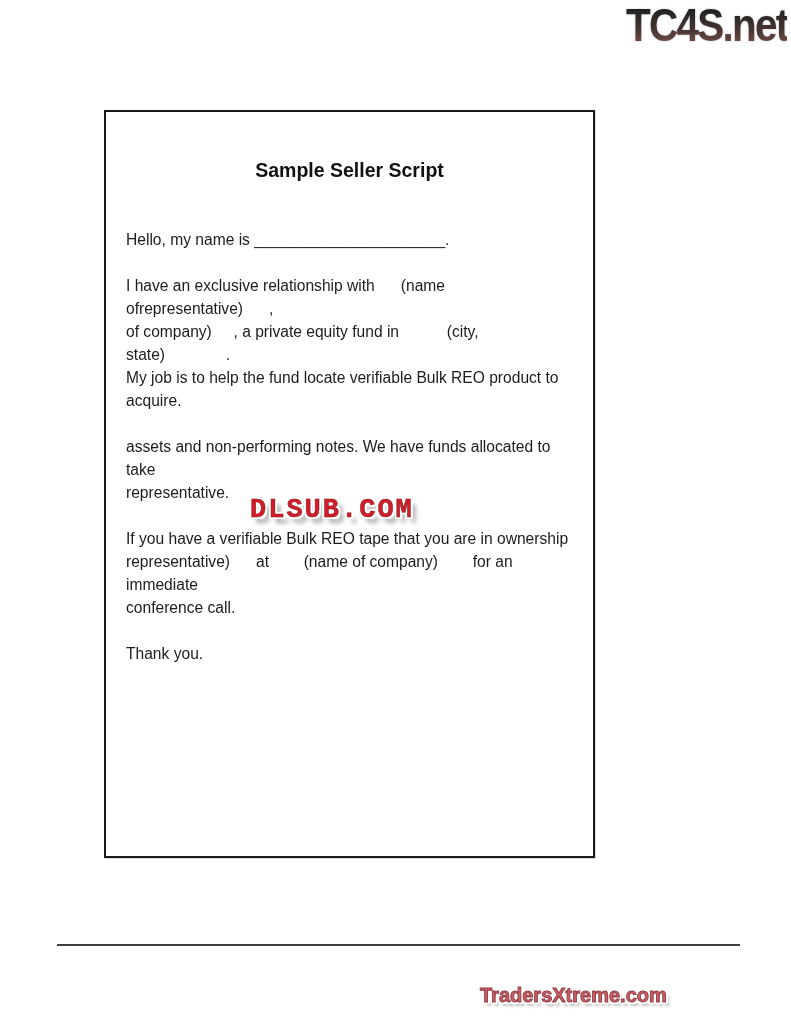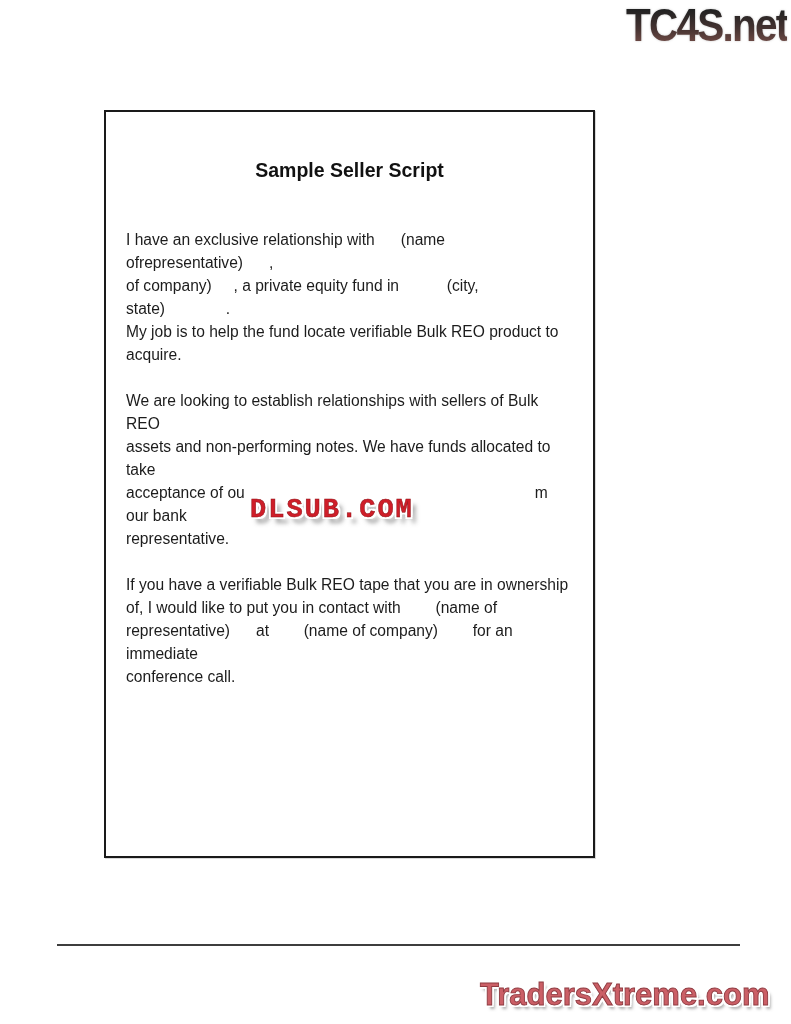--- a/index.html
+++ b/index.html
@@ -63,56 +63,59 @@
   }
 
   .divider {
     position: absolute; left: 57px; top: 944px;
     width: 683px; height: 2px;
     background: var(--divider, #3d3d3d);
   }
 
   .bottom-logo {
     position: absolute; left: 480px; top: 976px;
-    font-size: 31px; font-weight: bold; line-height: 38px; letter-spacing: 0;
+    font-size: 20px; font-weight: bold; line-height: 38px; letter-spacing: 0;
     color: var(--rose, #cb5f66);
     -webkit-text-stroke: .9px #8e3a40;
     text-shadow:
       -2px -2px 0 #fff, 2px -2px 0 #fff, -2px 2px 0 #fff, 2px 2px 0 #fff,
       -2px 0 0 #fff, 2px 0 0 #fff, 0 -2px 0 #fff, 0 2px 0 #fff,
       3px 4px 3px rgba(90,90,90,.5);
   }
 </style>
 </head>
 <body>
 
 <div>
 
   <div class="top-logo">TC4S.net</div>
 
   <div class="page">
     <div class="doc-title">Sample Seller Script</div>
     <div class="doc-body">
         <div class="para">
+          <div class="line"><span class="">Hello, my name is </span><span class="">______________________</span><span class="">.</span></div>
+        </div>
+        <div class="para">
           <div class="line"><span class="">I have an exclusive relationship with </span><span class="blank">&nbsp;&nbsp;&nbsp;&nbsp;&nbsp;(name ofrepresentative)&nbsp;&nbsp;&nbsp;&nbsp;&nbsp;&nbsp;</span><span class="">,</span></div>
           <div class="line"><span class="blank">of company)&nbsp;&nbsp;&nbsp;&nbsp;&nbsp;</span><span class="">, a private equity fund in </span><span class="blank">&nbsp;&nbsp;&nbsp;&nbsp;&nbsp;&nbsp;&nbsp;&nbsp;&nbsp;&nbsp;(city, state)&nbsp;&nbsp;&nbsp;&nbsp;&nbsp;&nbsp;&nbsp;&nbsp;&nbsp;&nbsp;&nbsp;&nbsp;&nbsp;&nbsp;</span><span class="">.</span></div>
           <div class="line"><span class="">My job is to help the fund locate verifiable Bulk REO product to</span></div>
           <div class="line"><span class="">acquire.</span></div>
         </div>
         <div class="para">
-          <div class="line"><span class="">We are looking to establish relationships with sellers of Bulk REO</span></div>
           <div class="line"><span class="">assets and non-performing notes. We have funds allocated to take</span></div>
-          <div class="line"><span class="">acceptance of ou</span><span class="gap"></span><span class="">m our bank</span></div>
           <div class="line"><span class="">representative.</span></div>
         </div>
         <div class="para">
           <div class="line"><span class="">If you have a verifiable Bulk REO tape that you are in ownership</span></div>
-          <div class="line"><span class="">of, I would like to put you in contact with </span><span class="blank">&nbsp;&nbsp;&nbsp;&nbsp;&nbsp;&nbsp;&nbsp;(name of</span></div>
           <div class="line"><span class="blank">representative)&nbsp;&nbsp;&nbsp;&nbsp;&nbsp;</span><span class=""> at </span><span class="blank">&nbsp;&nbsp;&nbsp;&nbsp;&nbsp;&nbsp;&nbsp;(name of company)&nbsp;&nbsp;&nbsp;&nbsp;&nbsp;&nbsp;&nbsp;</span><span class=""> for an immediate</span></div>
           <div class="line"><span class="">conference call.</span></div>
+        </div>
+        <div class="para">
+          <div class="line"><span class="">Thank you.</span></div>
         </div>
       </div>
   </div>
 
   <div class="watermark">DLSUB.COM</div>
 
   <div class="divider"></div>
 
   <div class="bottom-logo">TradersXtreme.com</div>
 

